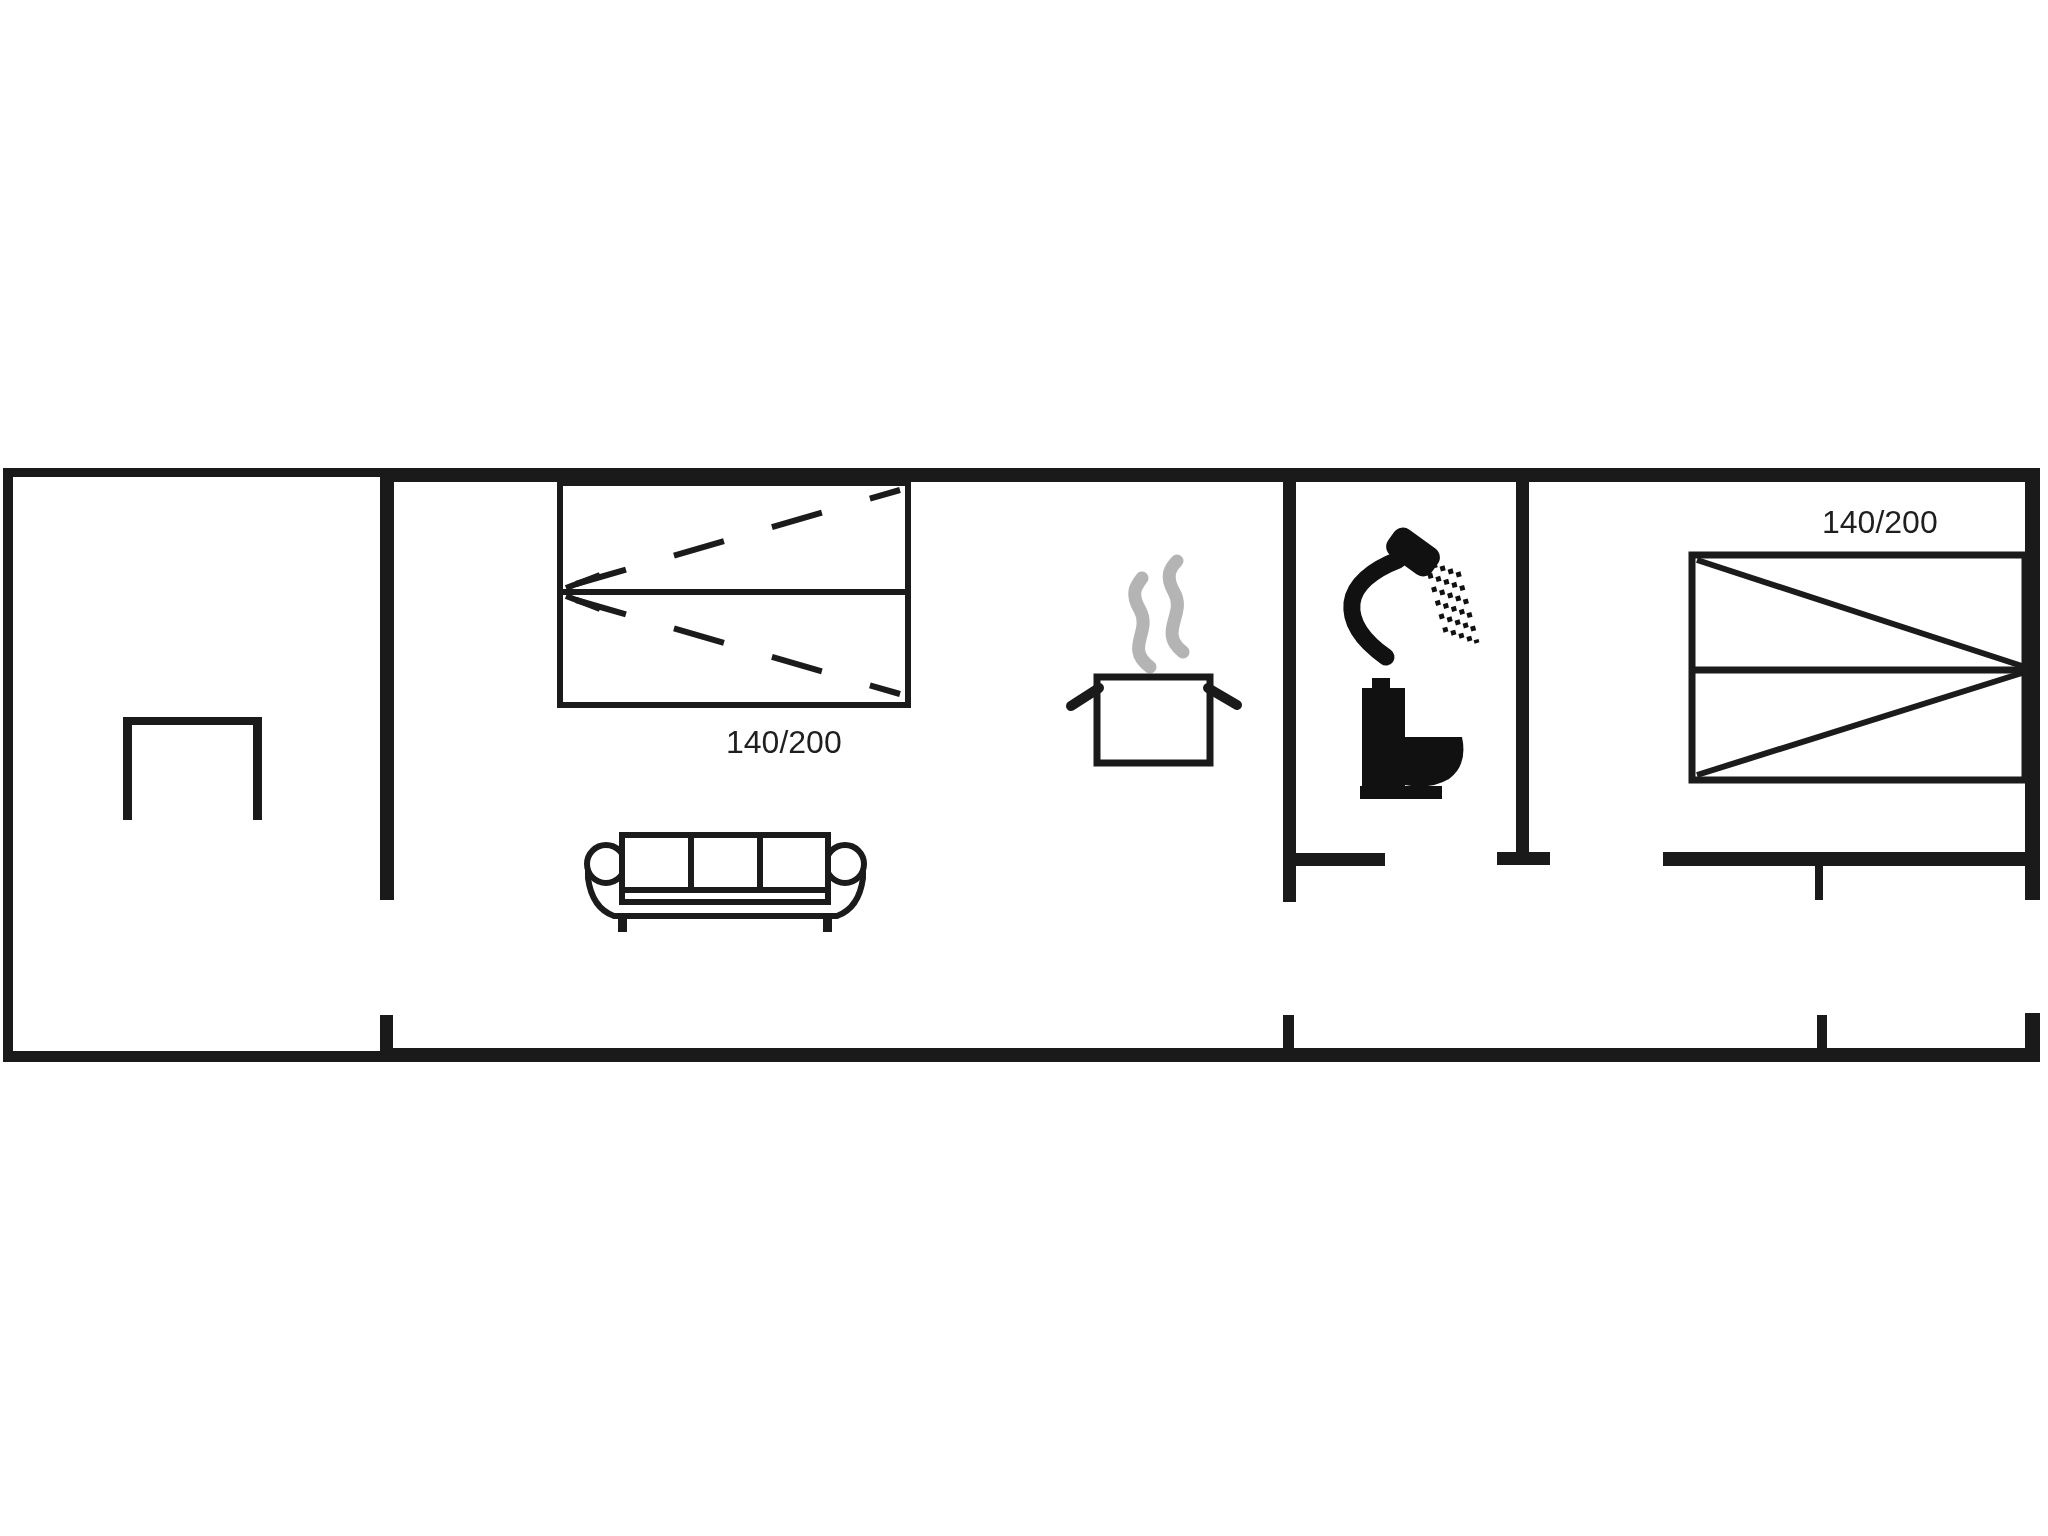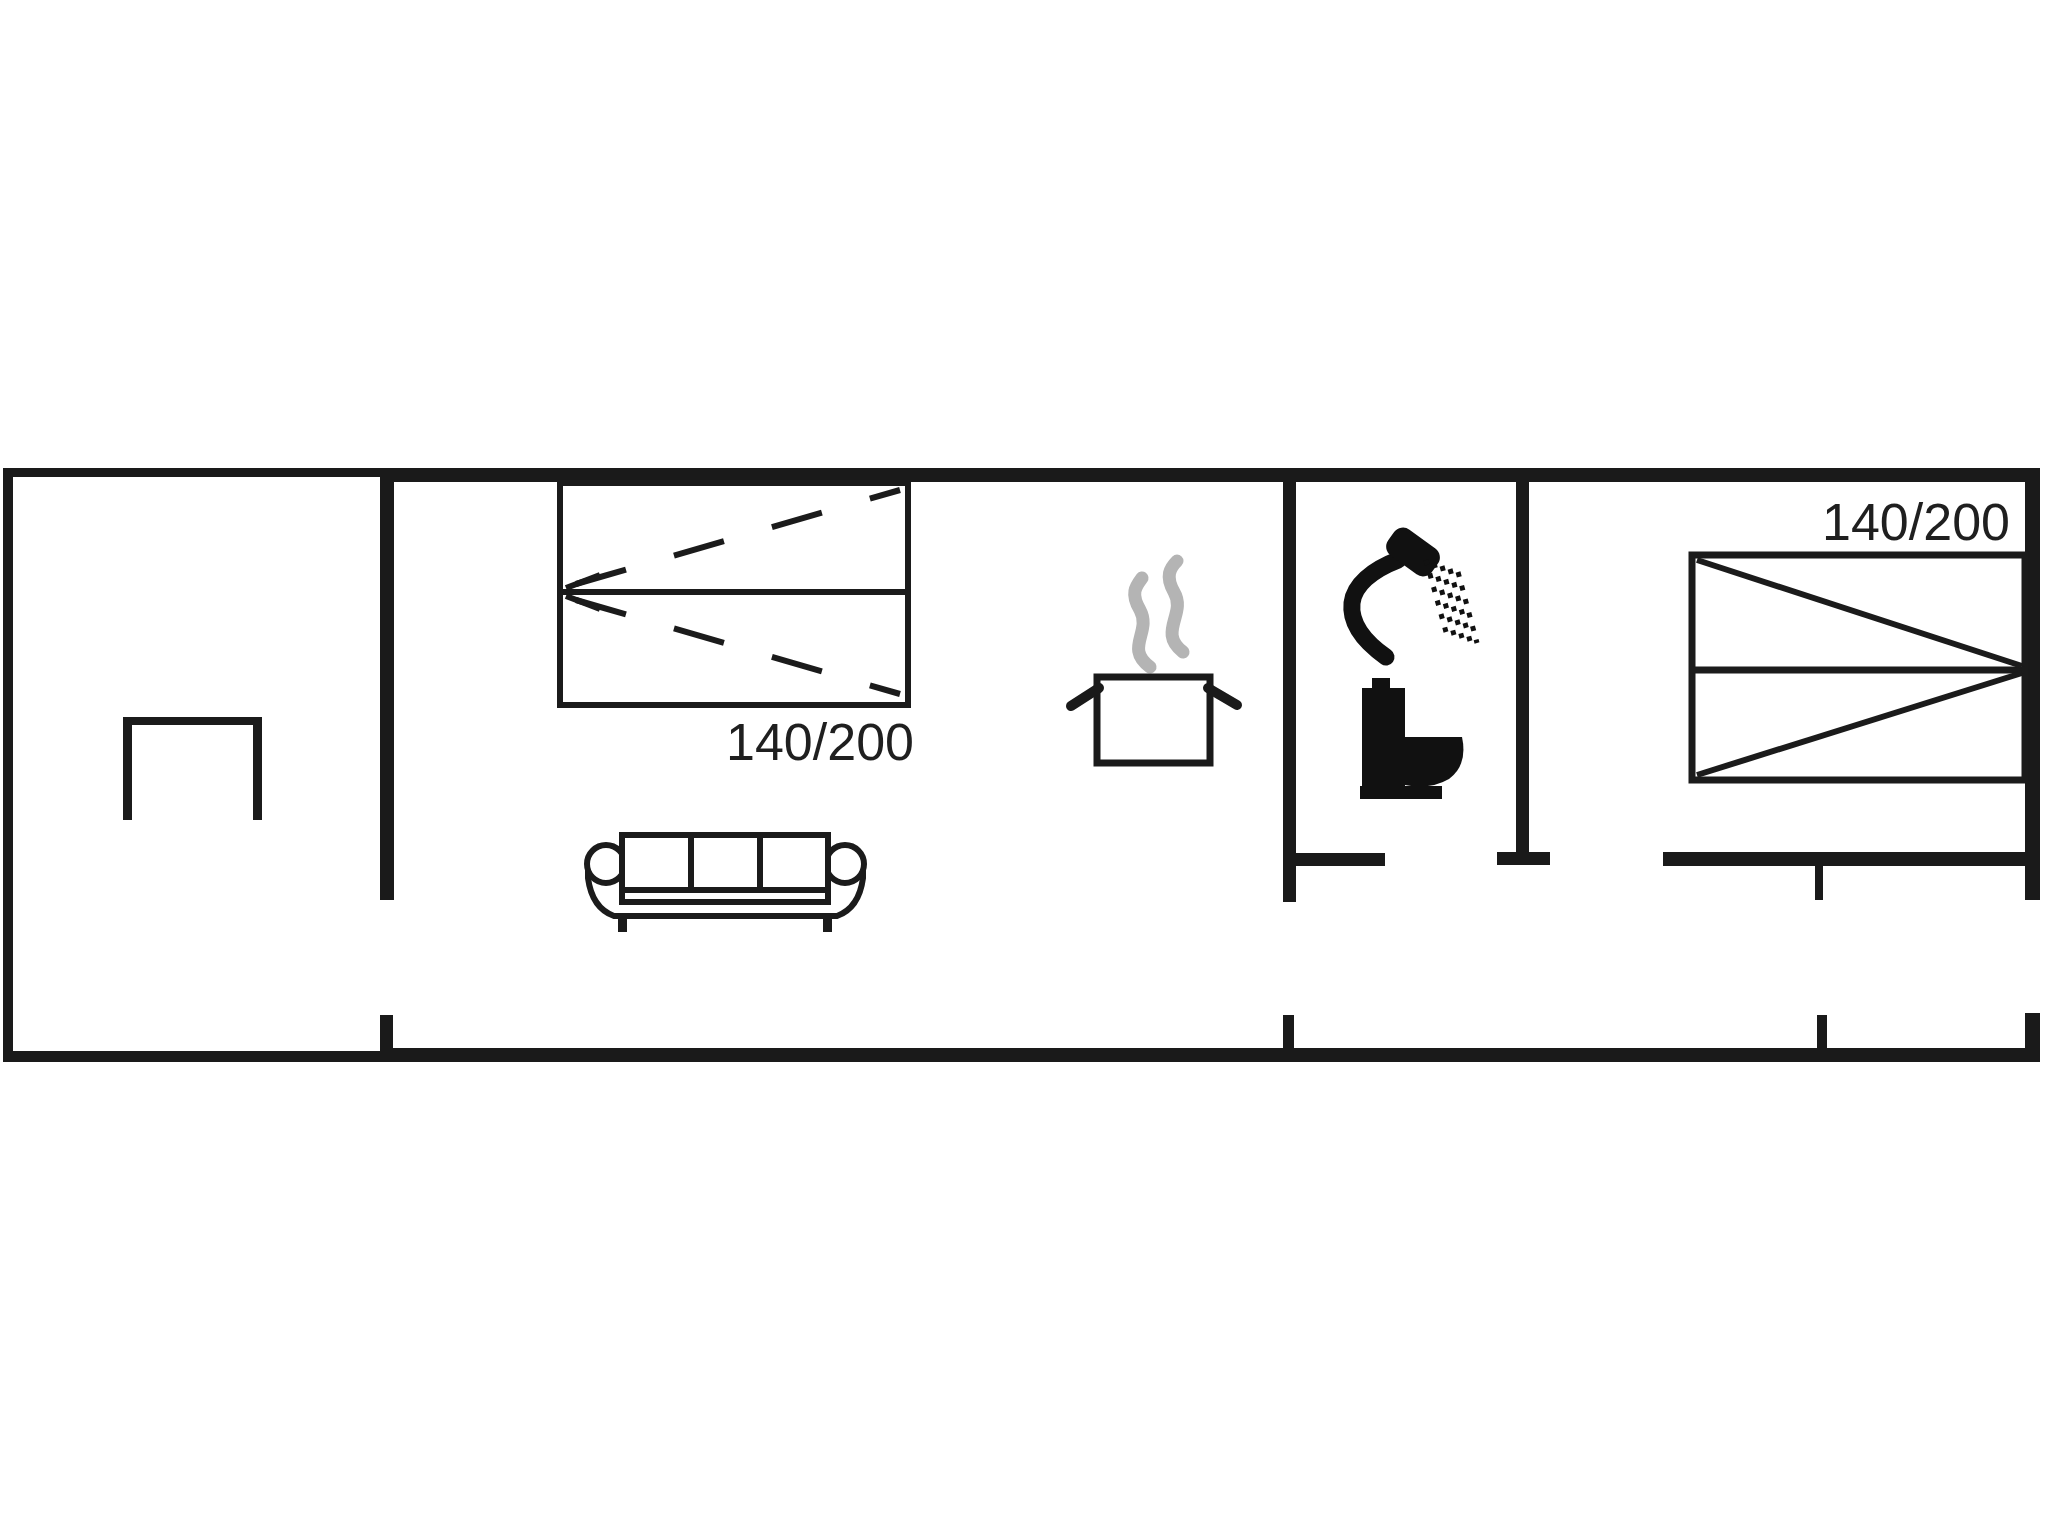--- a/index.html
+++ b/index.html
@@ -6,21 +6,21 @@
   .canvas{
     position:relative;
     width:2048px;height:1536px;
     background:#ffffff;
     font-family:"Liberation Sans", sans-serif;
     overflow:hidden;
   }
   .plan-svg{position:absolute;left:0;top:0;width:2048px;height:1536px;}
   .size-label{
     position:absolute;
-    font-size:52px;
+    font-size:32px;
     line-height:52px;
     color:#1f1f1f;
     letter-spacing:0px;
     white-space:nowrap;
   }
   #label-bed-left{left:726px;top:716px;}
   #label-bed-right{left:1822px;top:496px;}
 </style>
 </head>
 <body>

